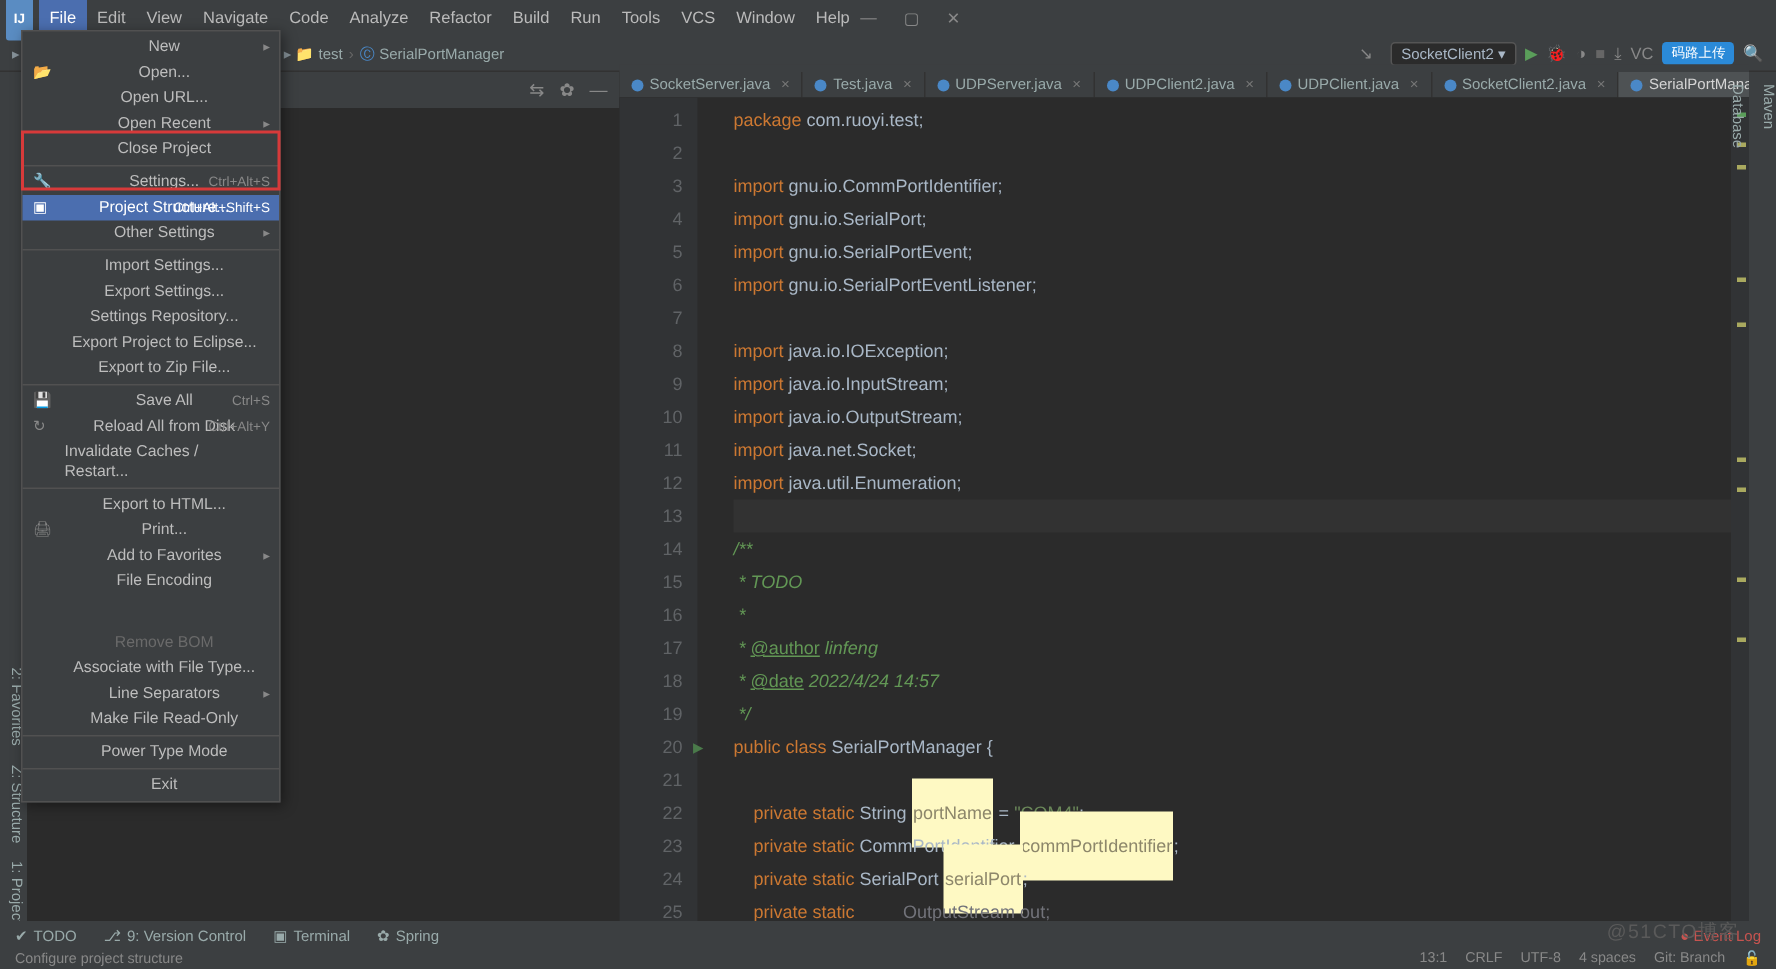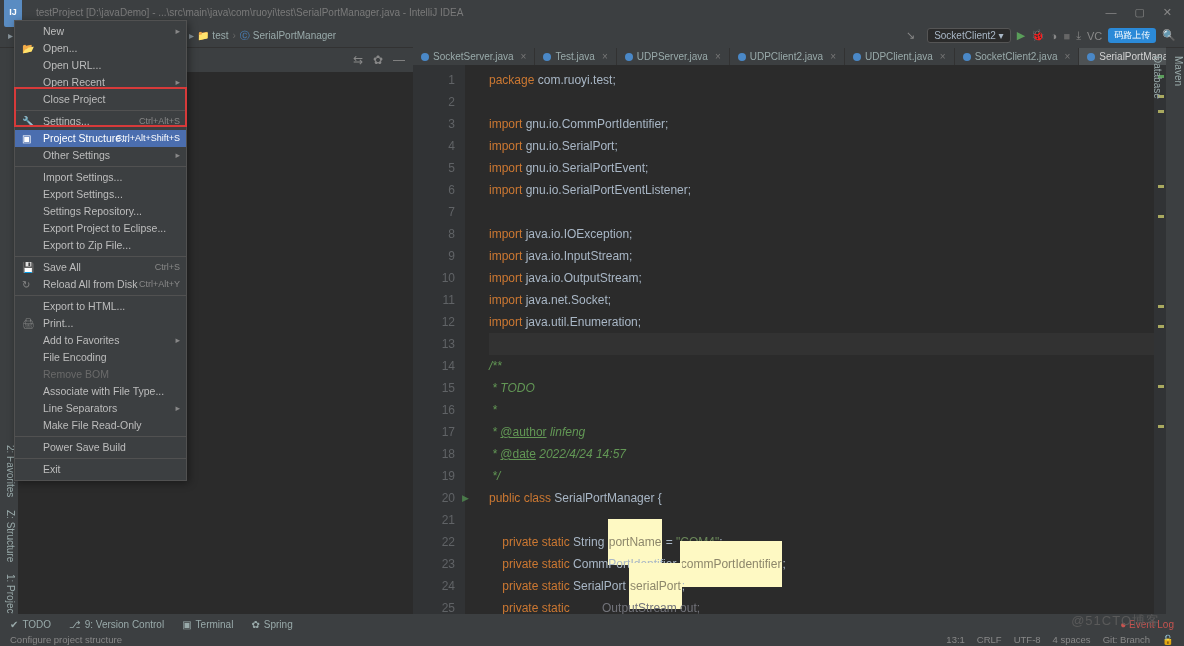--- a/index.html
+++ b/index.html
@@ -27,23 +27,23 @@
 .cloud-badge { background:#2b8ad8; color:#fff; padding:1px 6px; border-radius:3px; font-size:9px; }
 
 
 .left-gutter { position:absolute; left:0; top:48px; bottom:24px; width:18px; background:#3c3f41; writing-mode:vertical-rl; text-orientation:mixed; display:flex; justify-content:flex-end; gap:12px; padding:6px 2px; color:#9aa; font-size:10px; }
 
 
 .treehead { position:absolute; left:18px; top:48px; width:395px; height:24px; background:#3c3f41; display:flex; align-items:center; justify-content:flex-end; padding-right:8px; gap:10px; color:#888; font-size:12px; }
 
 
 .file-menu { position:absolute; left:14px; top:20px; width:173px; background:#3c3f41; border:1px solid #515151; box-shadow:2px 2px 8px rgba(0,0,0,.4); z-index:50; padding:2px 0; }
-.fm-item { padding:2px 10px 2px 28px; font-size:10.5px; color:#bdbdbd; position:relative; display:flex; justify-content:flex-start; line-height:13px; }
+.fm-item { padding:2px 10px 2px 28px; font-size:10.5px; color:#bdbdbd; position:relative; display:flex; justify-content:center; line-height:13px; }
 .fm-item.hover { background:#4b6eaf; color:#fff; }
-.fm-item.disabled { color:#6a6a6a; }
+.fm-item.disabled { color:#6a6a6a;margin-top:24px; }
 .fm-sep { height:1px; background:#515151; margin:2px 0; }
 .fm-item .sub { position:absolute; right:6px; color:#888; font-size:9px; }
 .fm-item .icon { position:absolute; left:7px; top:2px; color:#888; font-size:10px; }
 .fm-item.hover .sub, .fm-item.hover .icon { color:#fff; }
 .highlight-box { position:absolute; left:14px; top:87px; width:173px; height:40px; border:2px solid #d73a3a; z-index:60; pointer-events:none; }
 
 
 .tabs-row { position:absolute; left:413px; right:18px; top:43px; height:22px; background:#3c3f41; display:flex; align-items:flex-end; overflow:hidden; }
 .tab { padding:3px 8px; font-size:10px; color:#9aa; display:flex; align-items:center; gap:4px; border-right:1px solid #323232; }
 .tab.active { background:#4e5254; color:#d4d4d4; }
@@ -80,21 +80,35 @@
 .bottombar .ev { margin-left:auto; color:#c75450; }
 .statusbar { position:absolute; left:0; right:0; bottom:0; height:14px; background:#3c3f41; display:flex; align-items:center; padding:0 10px; font-size:9.5px; color:#888; }
 .statusbar .sr { margin-left:auto; display:flex; gap:12px; }
 .watermark { position:absolute; right:24px; bottom:16px; color:#5a5a5a; font-size:13px; letter-spacing:1px; }
 </style>
 </head>
 <body>
 
 <div class="titlebar">
   <div class="logo">IJ</div>
-  <div class="title-text">testProject [D:\javaDemo] - ...\src\main\java\com\ruoyi\test\SerialPortManager.java - IntelliJ IDEA</div>
+  <div class="menubar" id="menubar">
+      <div class="menu-item open">File</div>
+      <div class="menu-item">Edit</div>
+      <div class="menu-item">View</div>
+      <div class="menu-item">Navigate</div>
+      <div class="menu-item">Code</div>
+      <div class="menu-item">Analyze</div>
+      <div class="menu-item">Refactor</div>
+      <div class="menu-item">Build</div>
+      <div class="menu-item">Run</div>
+      <div class="menu-item">Tools</div>
+      <div class="menu-item">VCS</div>
+      <div class="menu-item">Window</div>
+      <div class="menu-item">Help</div>
+    </div>
   <div class="win-btns">
     <span>—</span>
     <span>▢</span>
     <span>✕</span>
   </div>
 </div>
 
 <div class="crumbrow">
   <div class="crumb" id="crumb"><span class="folder-icon">▸</span>📁 testProject<span class="sep">›</span><span class="folder-icon">▸</span>📁 ...<span class="sep">›</span><span class="folder-icon">▸</span>📁 ruoyi<span class="sep">›</span><span class="folder-icon">▸</span>📁 test<span class="sep">›</span><span class="java-icon">Ⓒ</span>SerialPortManager</div>
   <div class="right-tools">
@@ -179,20 +193,23 @@
     <div class="fm-item">
       <span class="icon">💾</span>
       <span>Save All</span>
       <span class="sub">Ctrl+S</span>
     </div>
     <div class="fm-item">
       <span class="icon">↻</span>
       <span>Reload All from Disk</span>
       <span class="sub">Ctrl+Alt+Y</span>
     </div>
+    <div class="fm-item">
+      <span>Invalidate Caches / Restart...</span>
+    </div>
     <div class="fm-sep"></div>
     <div class="fm-item">
       <span>Export to HTML...</span>
     </div>
     <div class="fm-item">
       <span class="icon">🖨</span>
       <span>Print...</span>
     </div>
     <div class="fm-item">
       <span>Add to Favorites</span>
@@ -209,21 +226,21 @@
     </div>
     <div class="fm-item">
       <span>Line Separators</span>
       <span class="sub">▸</span>
     </div>
     <div class="fm-item">
       <span>Make File Read-Only</span>
     </div>
     <div class="fm-sep"></div>
     <div class="fm-item">
-      <span>Power Save Build</span>
+      <span>Power Type Mode</span>
     </div>
     <div class="fm-sep"></div>
     <div class="fm-item">
       <span>Exit</span>
     </div>
   </div>
 <div class="highlight-box"></div>
 
 <div class="tabs-row" id="tabs-row">
     <div class="tab">

